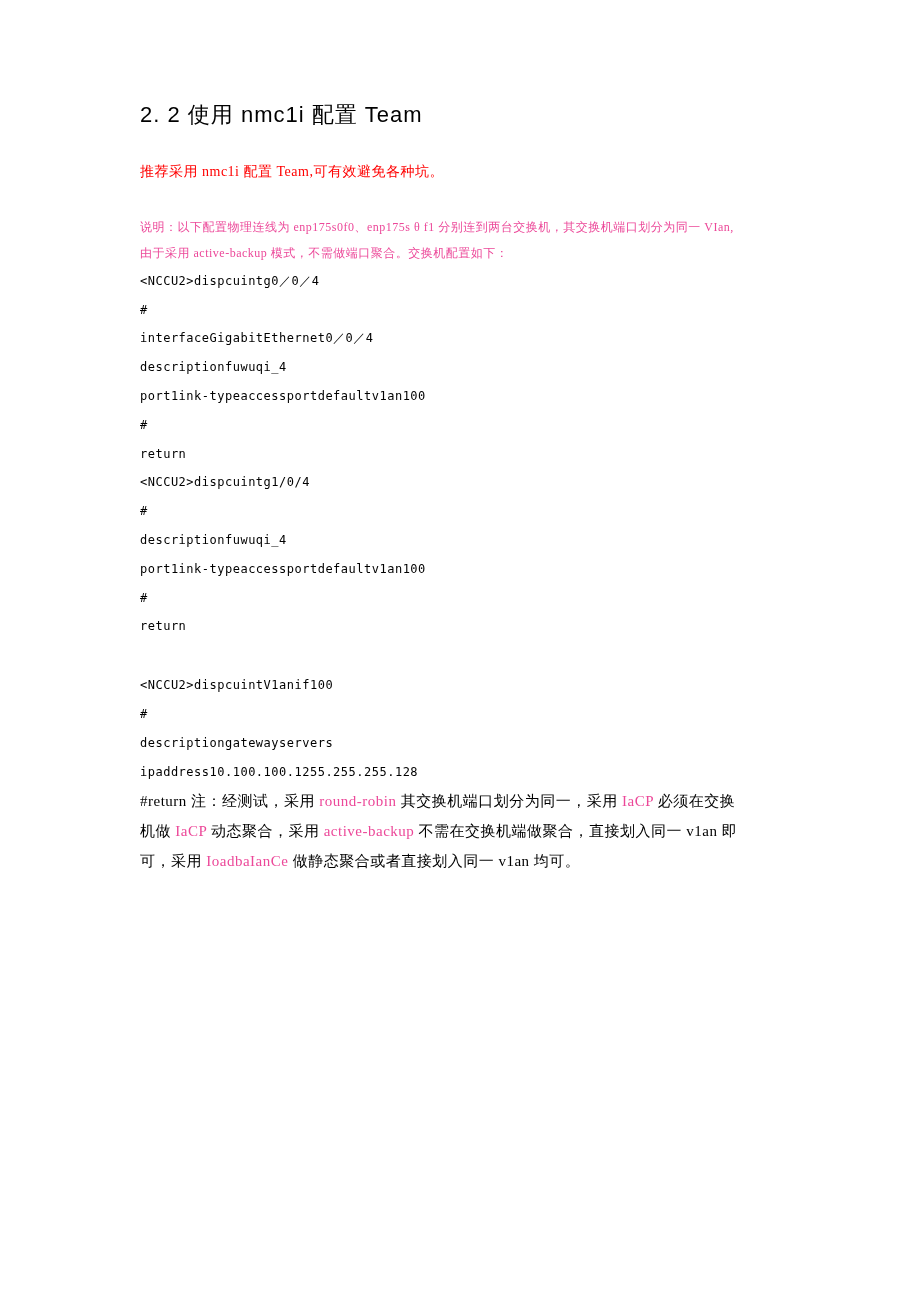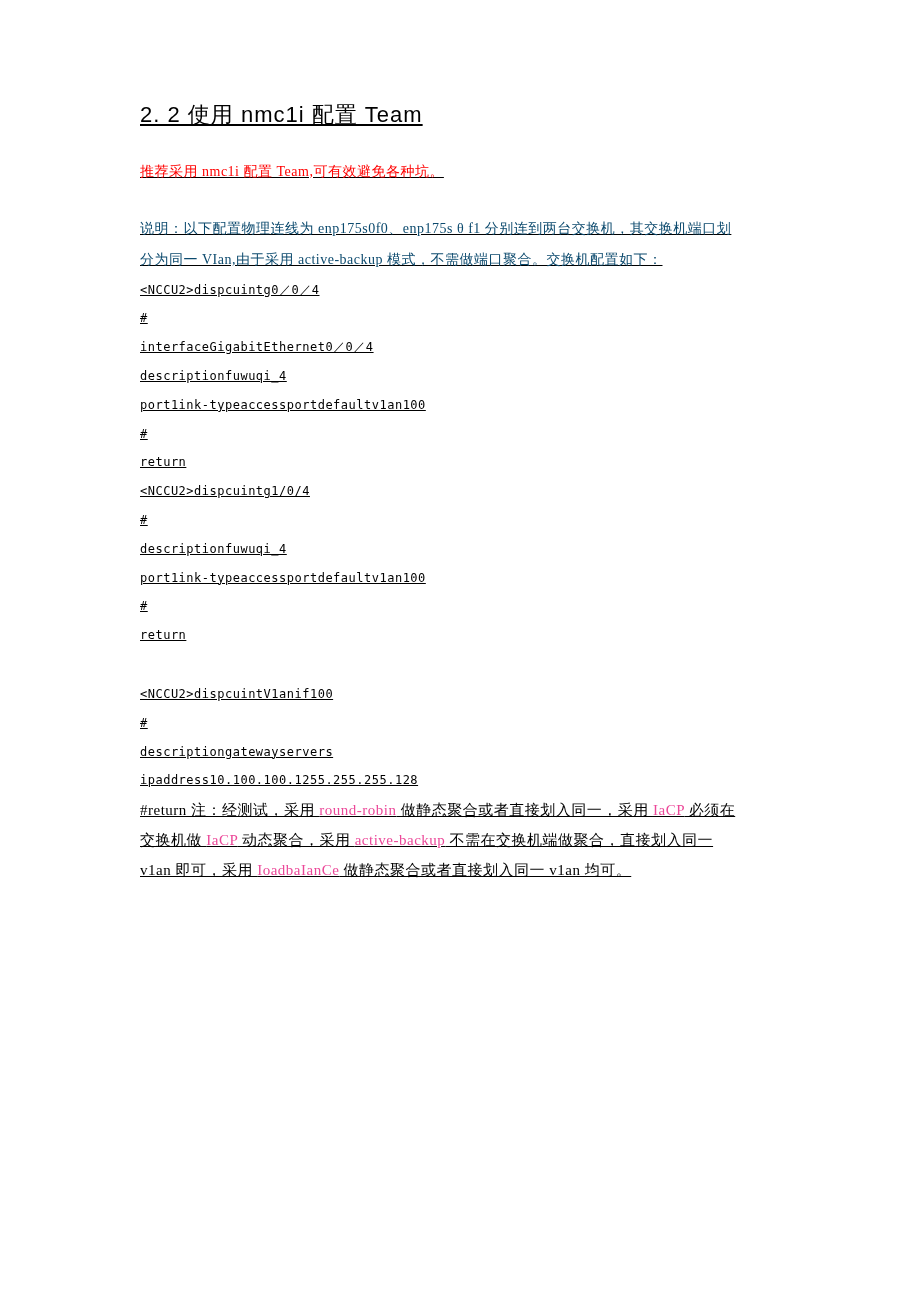--- a/index.html
+++ b/index.html
@@ -6,42 +6,41 @@
     margin: 0;
     padding: 0;
     background: #ffffff;
     font-family: "SimSun", "宋体", "Songti SC", "STSong", serif;
     width: 920px;
   }
   .page {
     padding: 100px 72px 80px 140px;
     box-sizing: border-box;
     width: 812px;
-    text-decoration: underline;
   }
   .heading {
     font-size: 22px;
     font-family: "SimHei", "黑体", "Heiti SC", "STHeiti", "Microsoft YaHei", sans-serif;
     font-weight: 400;
     letter-spacing: 1px;
     margin: 0 0 28px 0;
     color: #000;
   }
   .red-line {
     color: #ff0000;
     font-size: 14px;
     line-height: 2.0;
     margin: 0 0 28px 0;
     letter-spacing: 0.5px;
   }
   .para {
-    font-size: 14px;
+    font-size: 12px;
     line-height: 2.2;
     margin: 0 0 0 0;
-    color: #0c4a6e;
+    color: #ec4899;
     letter-spacing: 0.5px;
   }
   .mono-line {
     font-family: "SimSun", "宋体", monospace;
     font-size: 12px;
     line-height: 2.4;
     margin: 0;
     color: #000;
     letter-spacing: 0.5px;
     white-space: pre-wrap;
@@ -84,16 +83,16 @@
   <p class="mono-line">return</p>
 
   <div class="spacer"></div>
 
   <p class="mono-line">&lt;NCCU2&gt;dispcuintV1anif100</p>
   <p class="mono-line">#</p>
   <p class="mono-line">descriptiongatewayservers</p>
   <p class="mono-line">ipaddress10.100.100.1255.255.255.128</p>
 
   <p class="note">
-    <span>#return 注：经测试，采用 </span><span class="red">round-robin</span><span> 做静态聚合或者直接划入同一，采用 </span><span class="red">IaCP</span><span> 必须在交换机做 </span><span class="red">IaCP</span><span> 动态聚合，采用 </span><span class="red">active-backup</span><span> 不需在交换机端做聚合，直接划入同一 v1an 即可，采用 </span><span class="red">IoadbaIanCe</span><span> 做静态聚合或者直接划入同一 v1an 均可。</span>
+    <span>#return 注：经测试，采用 </span><span class="red">round-robin</span><span> 其交换机端口划分为同一，采用 </span><span class="red">IaCP</span><span> 必须在交换机做 </span><span class="red">IaCP</span><span> 动态聚合，采用 </span><span class="red">active-backup</span><span> 不需在交换机端做聚合，直接划入同一 v1an 即可，采用 </span><span class="red">IoadbaIanCe</span><span> 做静态聚合或者直接划入同一 v1an 均可。</span>
   </p>
 
 </div>
 
 </body></html>

